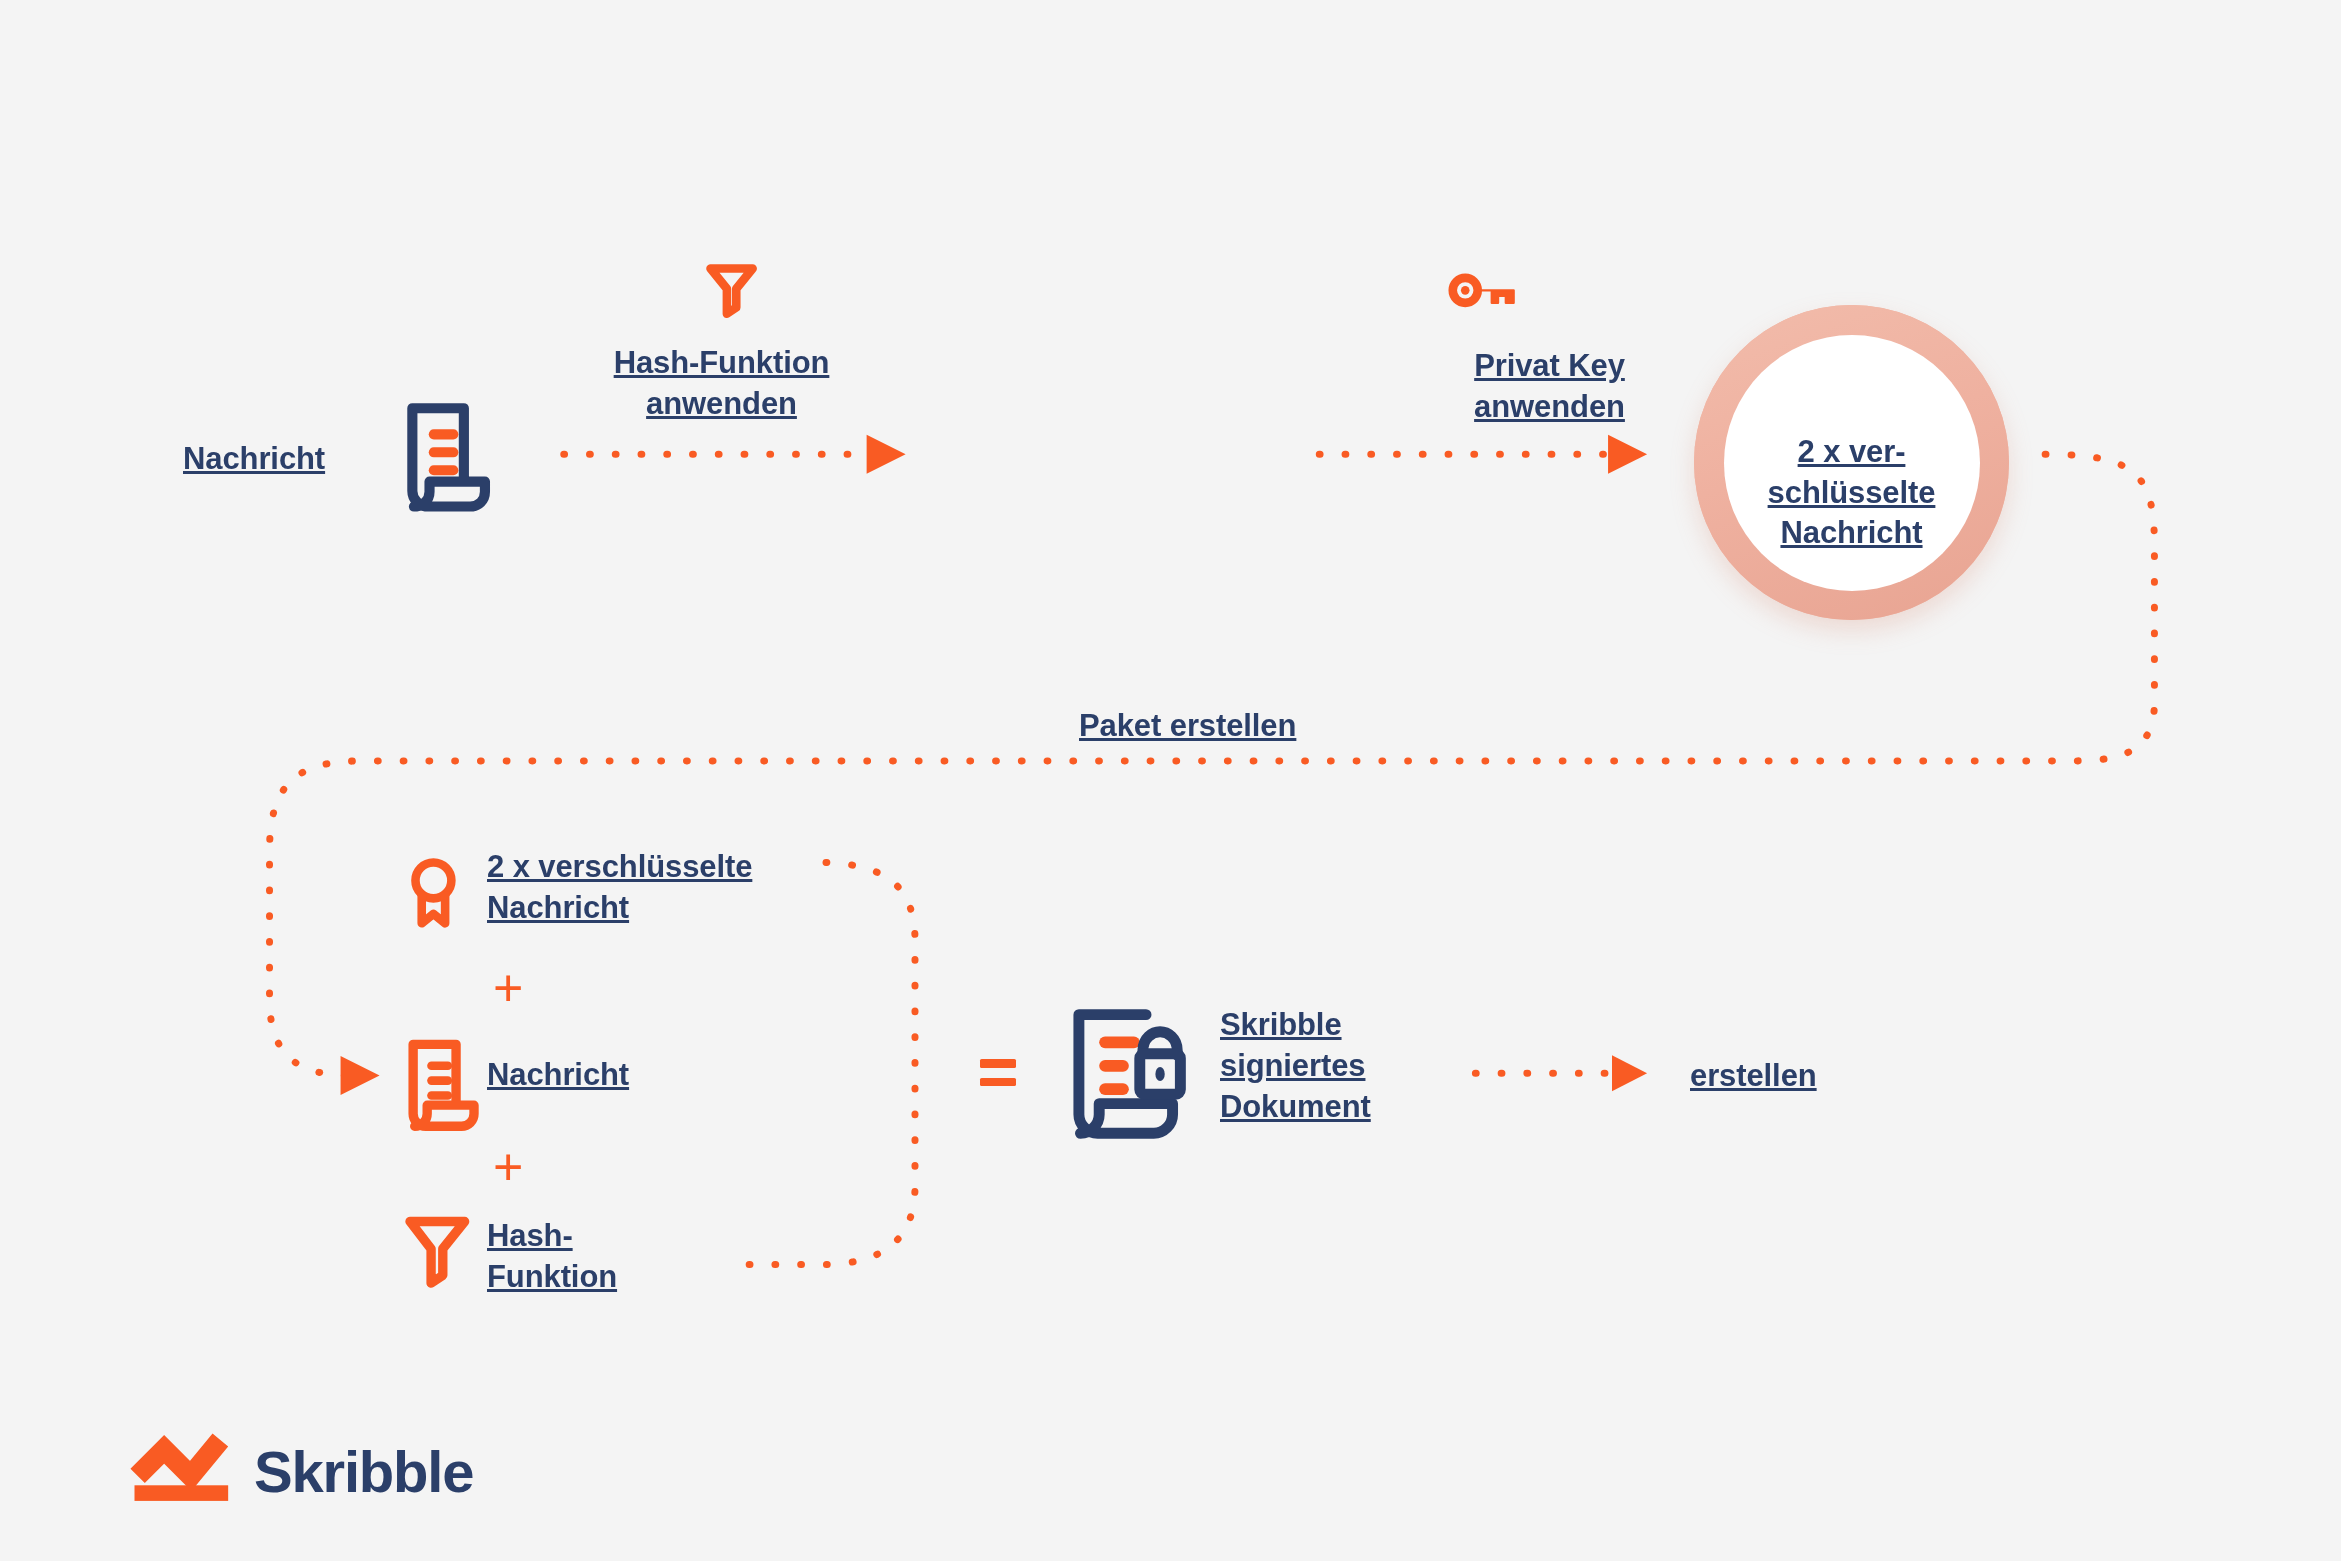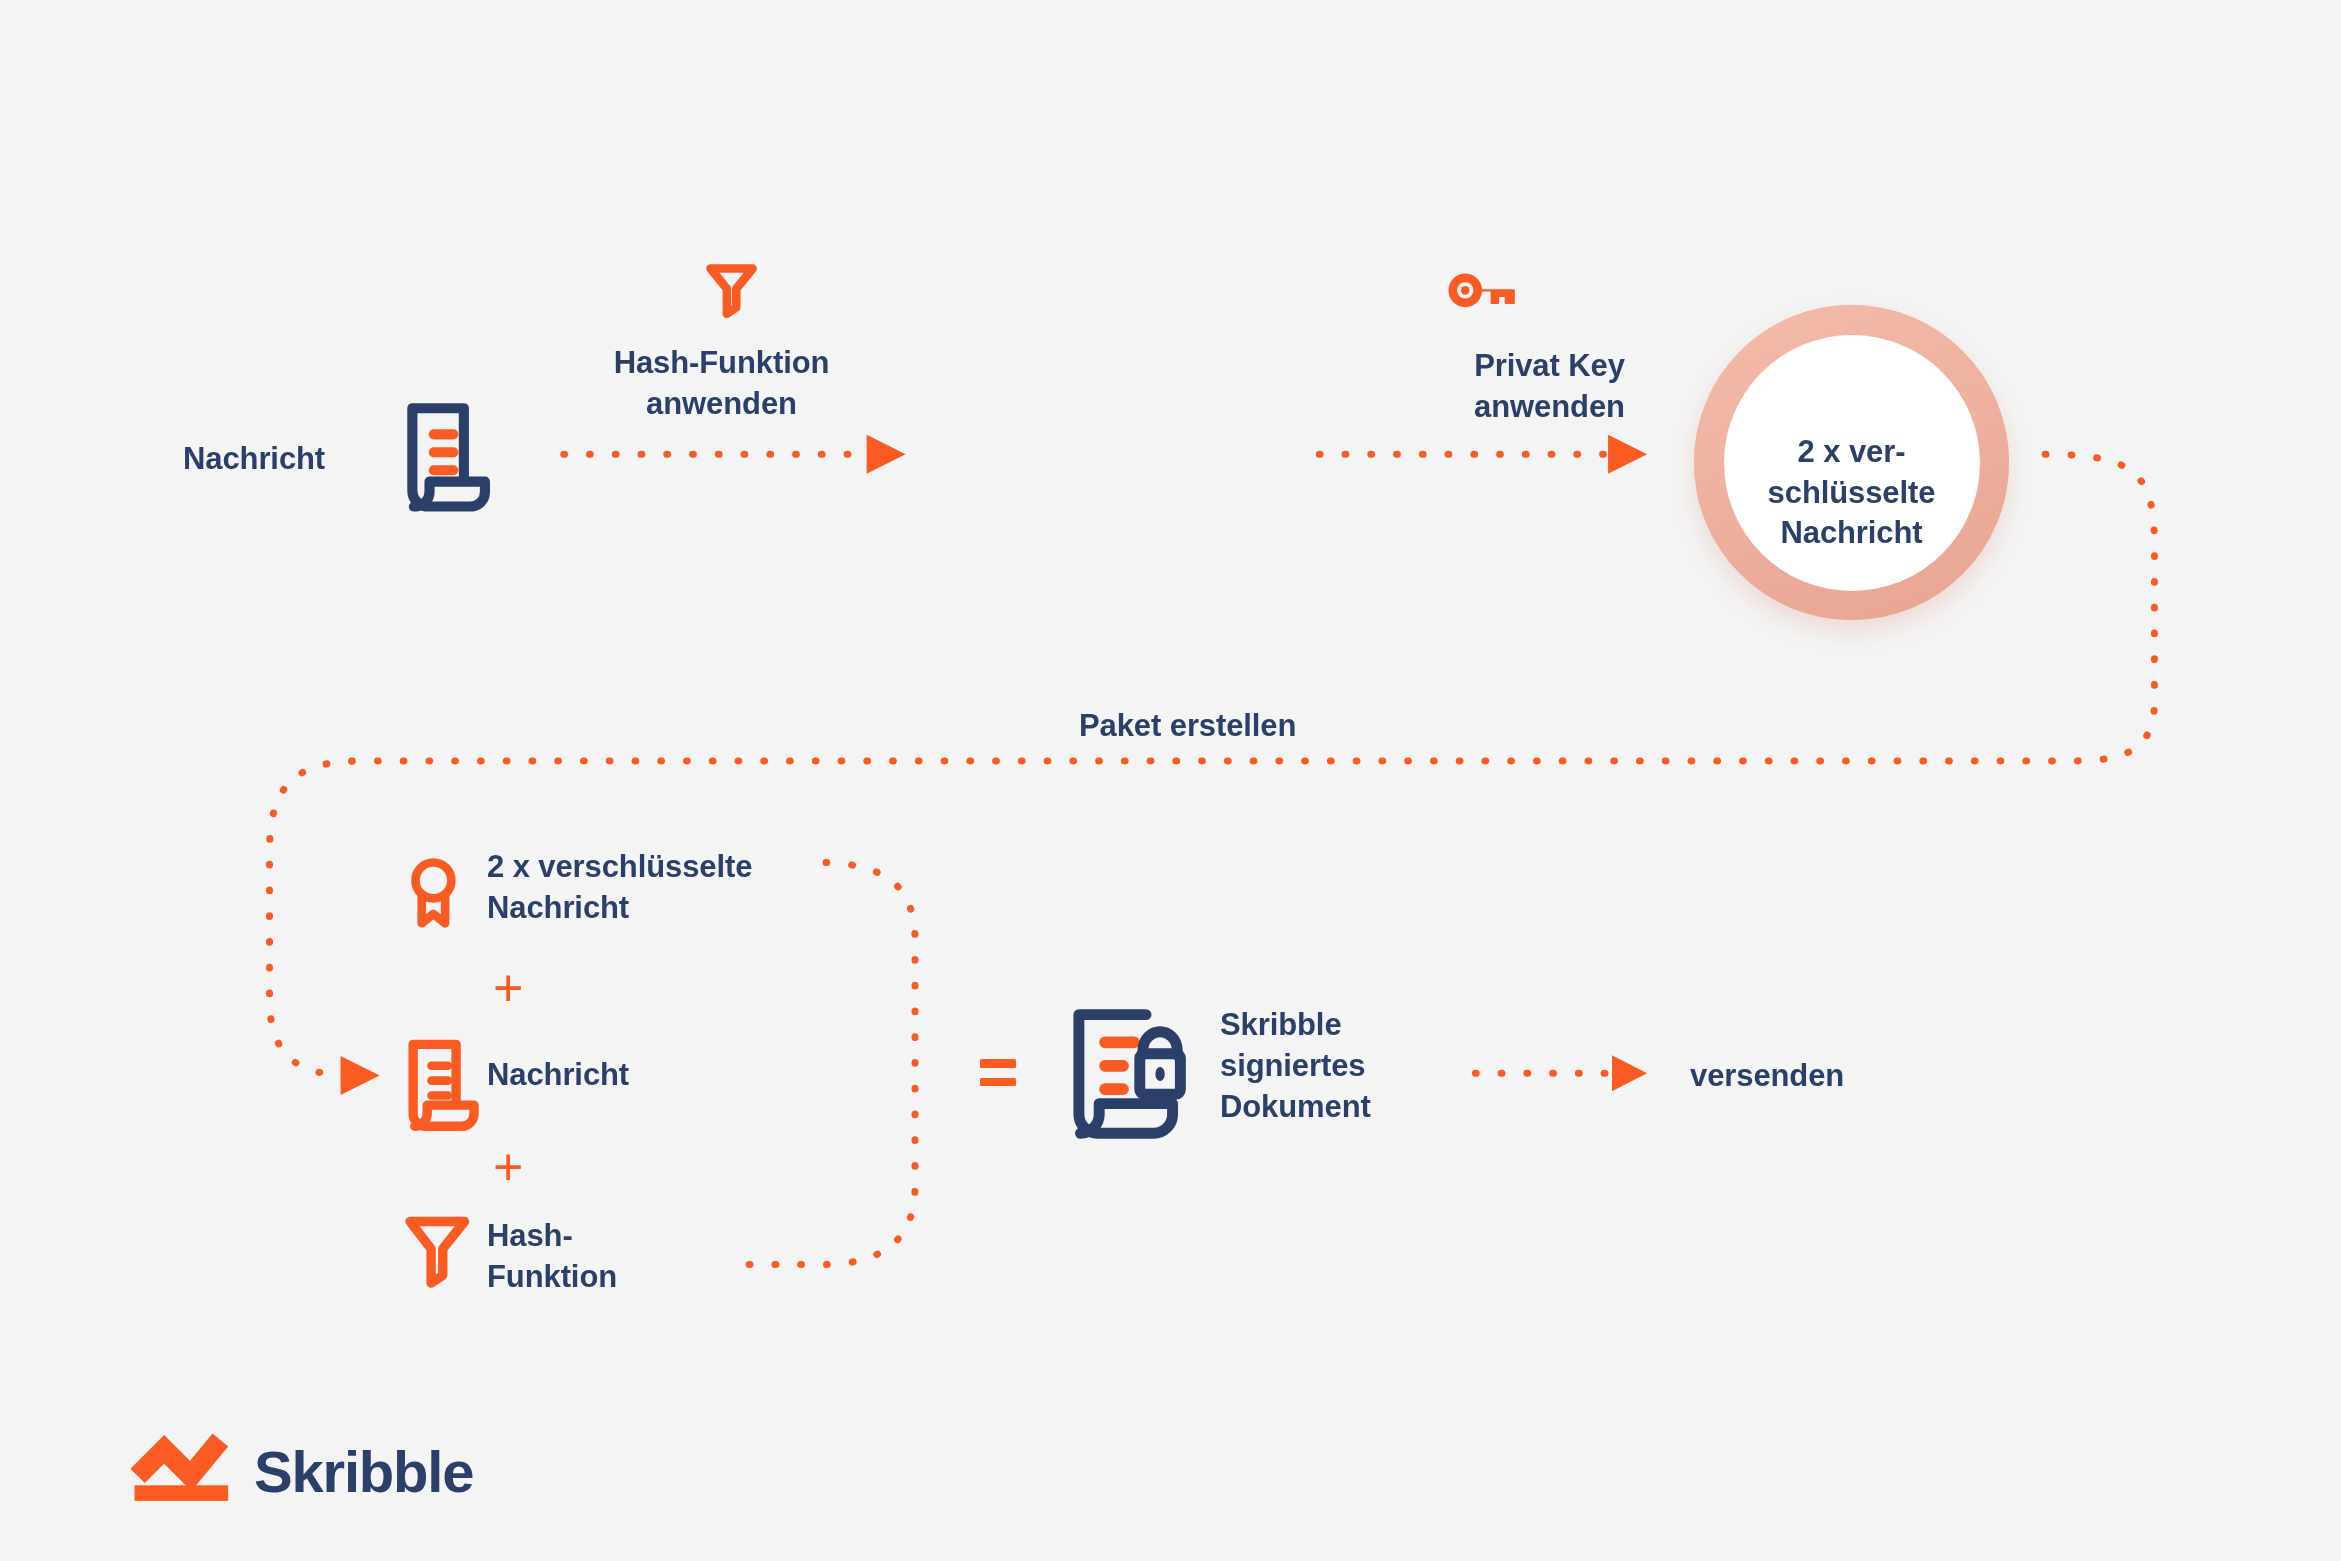--- a/index.html
+++ b/index.html
@@ -13,20 +13,21 @@
   }
   .stage{ position:absolute; inset:0; }
   .abs{ position:absolute; }
 
   .lbl{
     color:#2b3f69;
     font-weight:700;
     font-size:31px;
     line-height:1.32;
     letter-spacing:-0.1px;
+    text-decoration:underline;
   }
   .lbl-c{ text-align:center; }
 
   
   .circle{
     position:absolute;
     border-radius:50%;
     background:#f0b2a0;
     display:flex; align-items:center; justify-content:center;
     box-shadow: 0 11px 23.4px rgba(220,150,130,0.28);
@@ -241,20 +242,20 @@
     <span></span>
     <span></span>
   </div>
 
   <div class="abs lbl" style="left:1220px; top:1005px;">
     <div>Skribble</div>
     <div>signiertes</div>
     <div>Dokument</div>
   </div>
 
-  <div class="abs lbl" style="left:1690px; top:1056px;">versenden</div>
+  <div class="abs lbl" style="left:1690px; top:1056px;">erstellen</div>
 
   <div class="logo" style="left:234px; top:1438px;">
     <span class="word">Skribble</span>
   </div>
 
 </div>
 
 
 </body></html>

